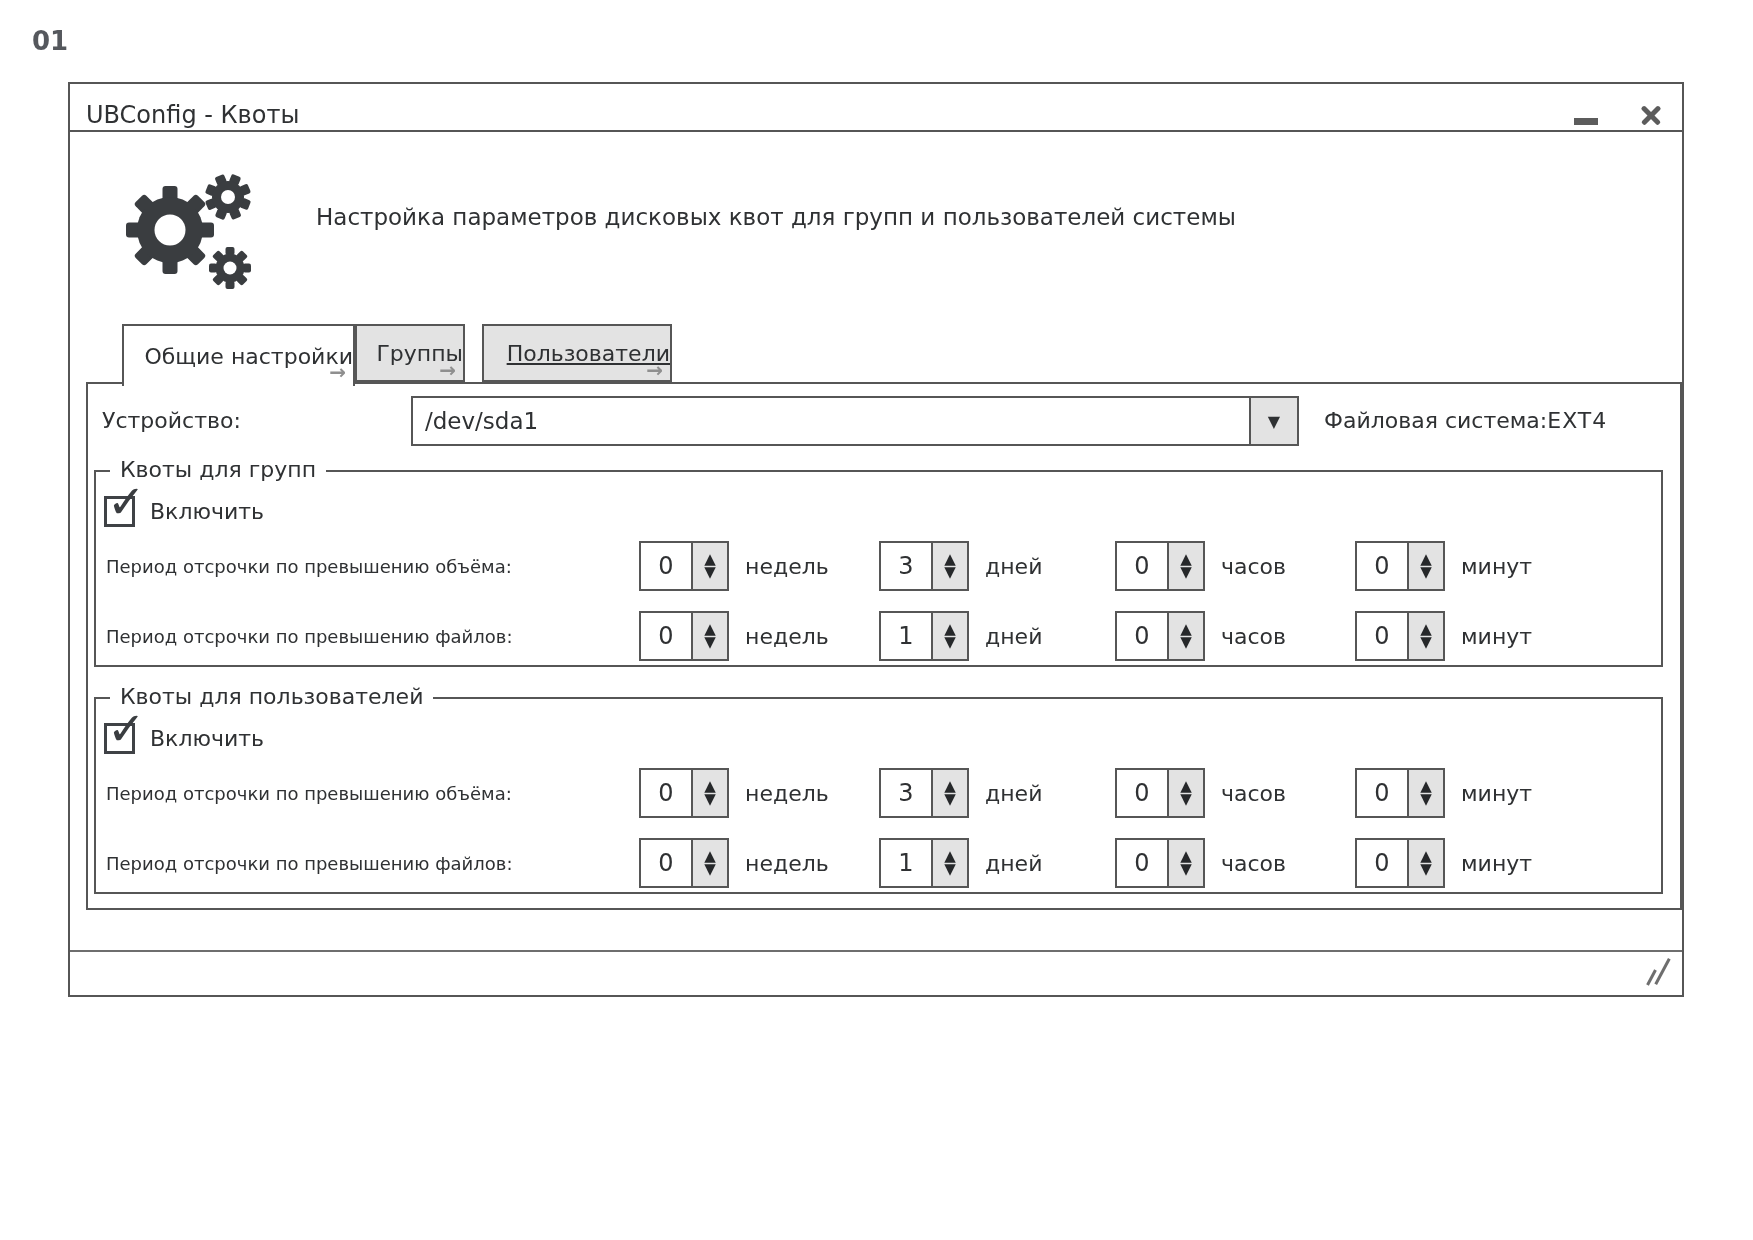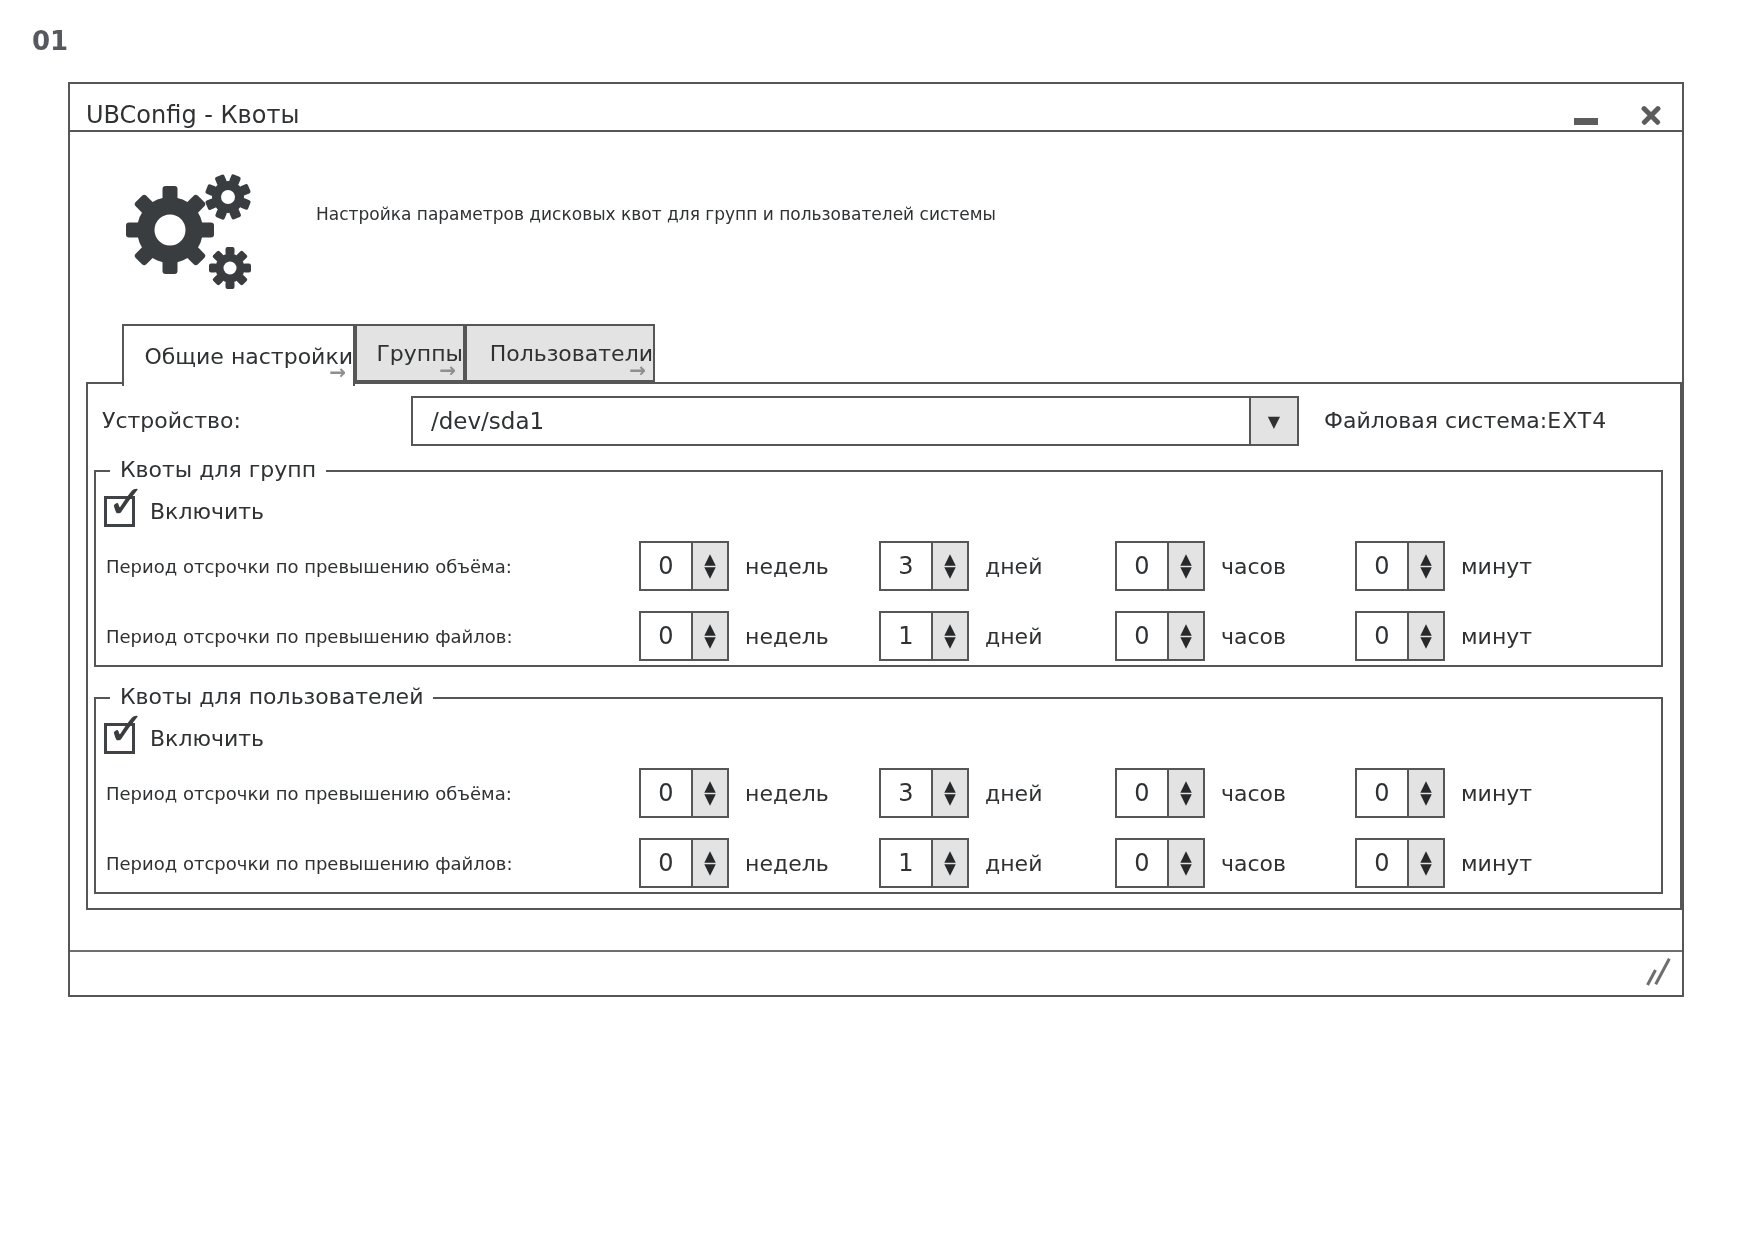--- a/index.html
+++ b/index.html
@@ -23,21 +23,21 @@
   }
   .title { font-size:24px; color:#2f3133; }
   .win-controls { margin-left:auto; display:flex; align-items:center; gap:40px; }
   .min-icon { width:24px; height:7px; background:#5c5c5c; margin-top:12px; cursor:pointer; }
   .close-icon { position:relative; width:26px; height:26px; cursor:pointer; }
   .close-icon i { position:absolute; left:1px; top:11px; width:24px; height:4.5px; background:#5c5c5c; border-radius:2px; }
   .close-icon i.a { transform:rotate(45deg); }
   .close-icon i.b { transform:rotate(-45deg); }
   
   .gears { position:absolute; left:52px; top:88px; }
-  .description { position:absolute; left:246px; top:120px; font-size:17px; white-space:nowrap; }
+  .description { position:absolute; left:246px; top:120px; font-size:23px; white-space:nowrap; }
   
   .tab {
     position:absolute; top:240px; height:58px; background:#e3e3e3;
     border:2px solid #565656; display:flex; align-items:center; justify-content:flex-end;
     font-size:22px; z-index:1; cursor:pointer;
   }
   .tab.active { background:#ffffff; height:62px; border-bottom:none; z-index:3; }
   .tab-arrow {
     position:absolute; right:7px; bottom:0px; font-size:20px; font-weight:bold;
     color:#8f8f8f; line-height:1;
@@ -46,21 +46,21 @@
   
   .panel {
     position:absolute; left:16px; top:298px; width:1596px; height:528px;
     border:2px solid #565656; background:#ffffff; z-index:2;
   }
   .device-label { position:absolute; left:14px; top:24px; font-size:22px; }
   .dropdown {
     position:absolute; left:323px; top:12px; width:888px; height:50px;
     border:2px solid #565656; background:#ffffff; display:flex; align-items:stretch; cursor:pointer;
   }
-  .dropdown .dd-value { flex:1; display:flex; align-items:center; padding-left:18px; font-size:23px; }
+  .dropdown .dd-value { flex:1; display:flex; align-items:center; padding-left:12px; font-size:23px; }
   .dropdown .dd-btn {
     width:48px; background:#e3e3e3; border-left:2px solid #565656;
     display:flex; align-items:center; justify-content:center; font-size:16px; color:#2f3133;
   }
   .fs-wrap { position:absolute; left:1236px; top:24px; font-size:22px; white-space:nowrap; }
   .fs-wrap .fs-value { letter-spacing:1px; }
   
   .groupbox {
     position:absolute; left:6px; width:1569px; height:197px;
     border:2px solid #565656; background:#ffffff;
@@ -168,21 +168,21 @@
     <div class="description">Настройка параметров дисковых квот для групп и пользователей системы</div>
 
     <div class="tab active" style="left:52px; width:233px;">
       <span>Общие настройки</span>
       <span class="tab-arrow">→</span>
     </div>
     <div class="tab" style="left:285px; width:110px;">
       <span>Группы</span>
       <span class="tab-arrow">→</span>
     </div>
-    <div class="tab" style="left:395px; width:190px;">
+    <div class="tab" style="left:412px; width:190px;text-decoration:underline;">
       <span>Пользователи</span>
       <span class="tab-arrow">→</span>
     </div>
 
     <div class="panel">
 
       <div class="device-label">Устройство:</div>
       <div class="dropdown">
         <div class="dd-value">/dev/sda1</div>
         <div class="dd-btn">

